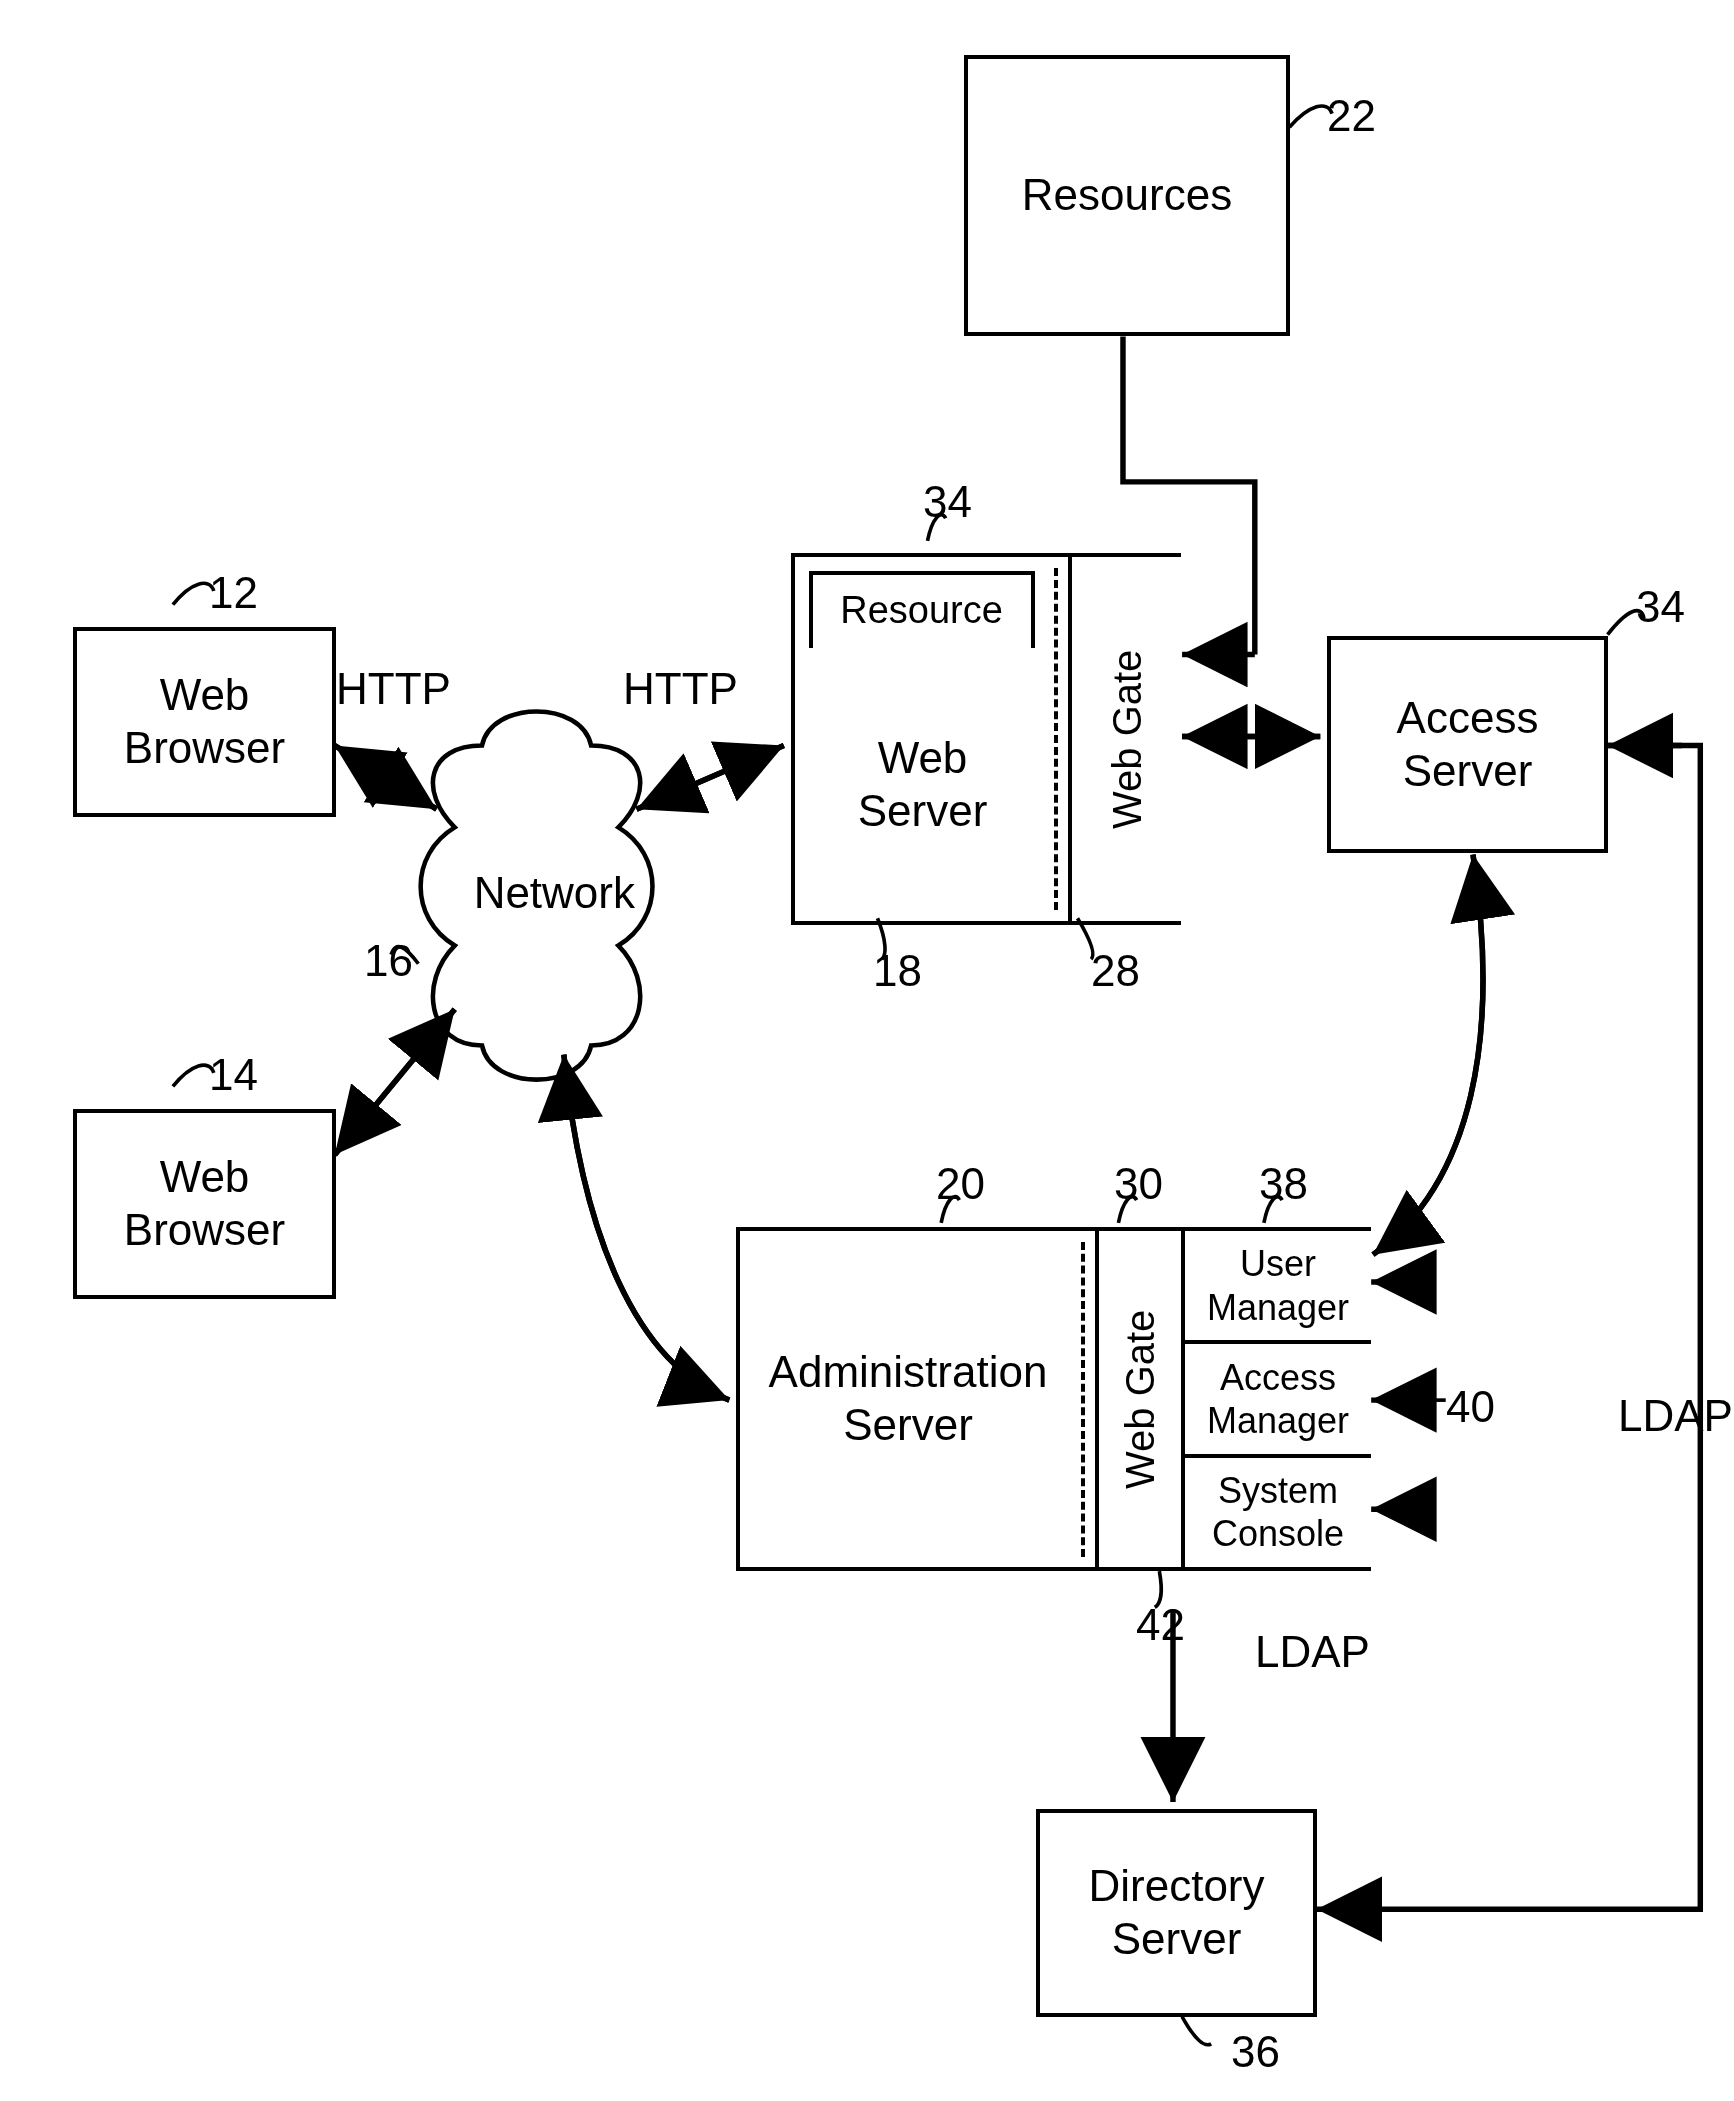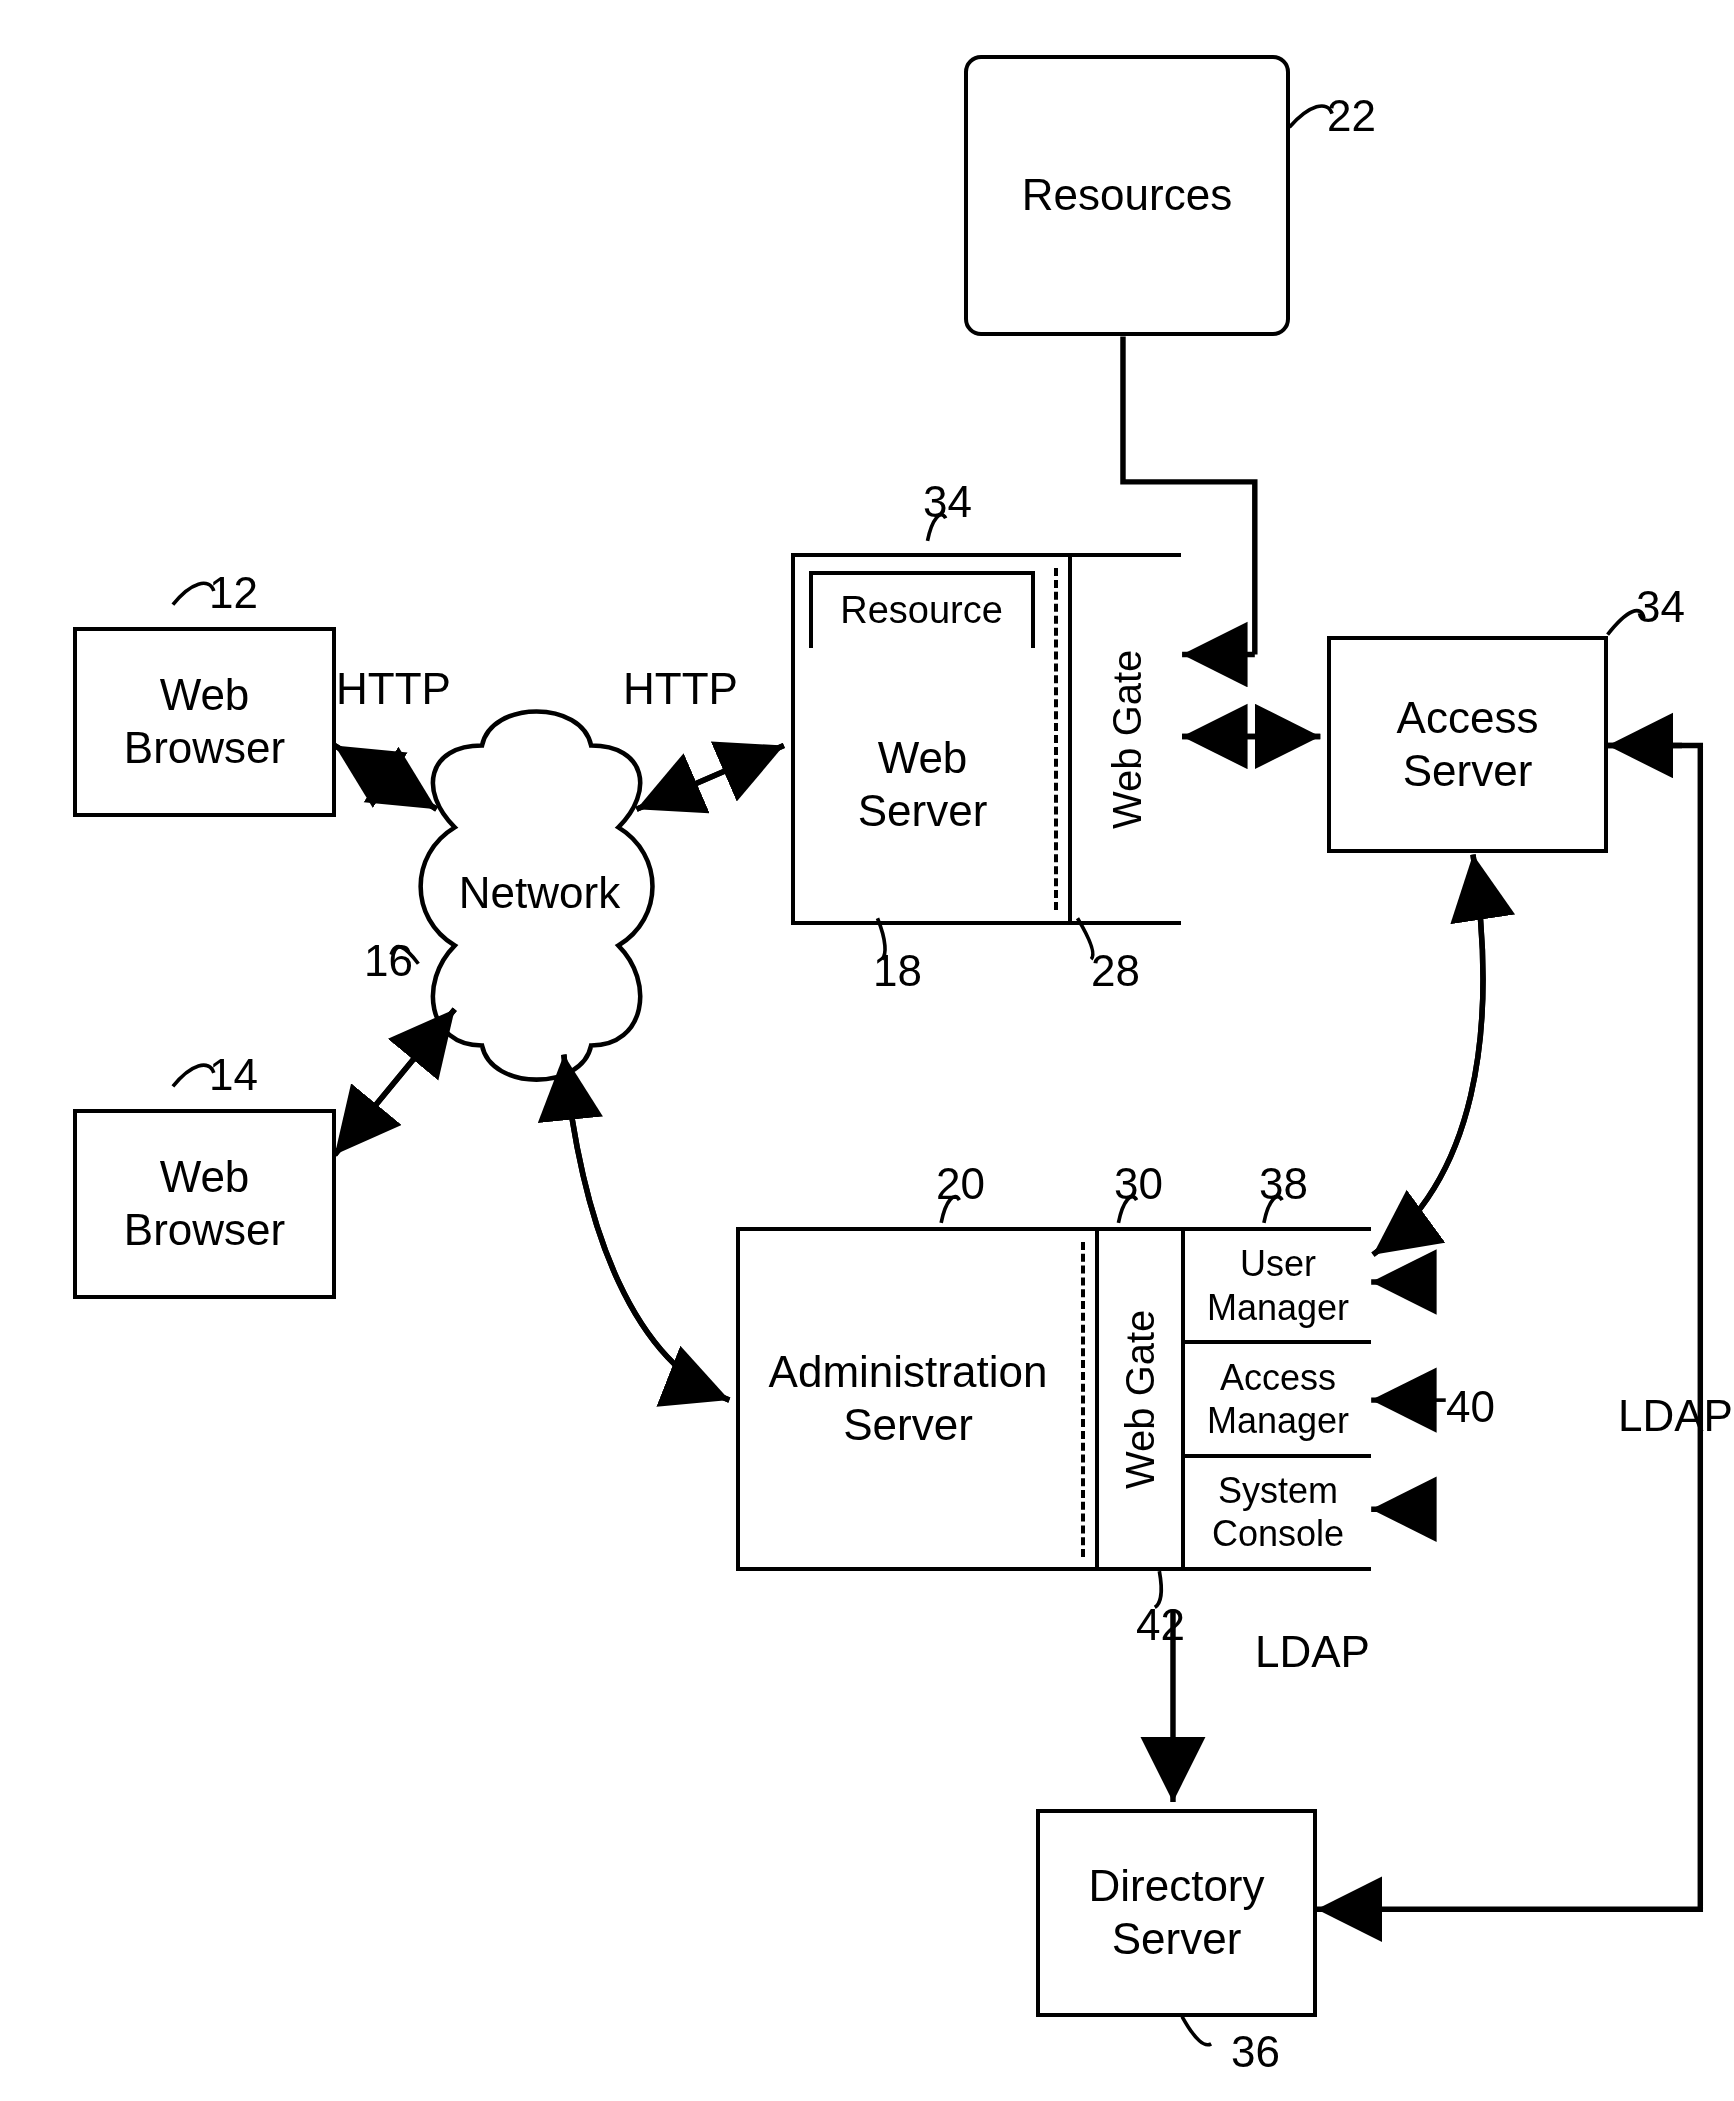--- a/index.html
+++ b/index.html
@@ -22,21 +22,21 @@
     align-items: center;
     justify-content: center;
     text-align: center;
     font-size: 44px;
     line-height: 1.2;
   }
   .box.noborder { border: none; }
   .label {
     position: absolute;
     font-size: 44px;
-    text-align: center;
+    text-align: right;
   }
   .stack3 {
     display: flex;
     flex-direction: column;
     align-items: stretch;
     width: 100%;
     height: 100%;
   }
   .stack3 > div {
     flex: 1 1 0;
@@ -66,21 +66,21 @@
     width: 1735px;
     height: 2102px;
     pointer-events: none;
   }
 </style>
 </head>
 <body>
 
 <div class="canvas">
 
-  <div class="box" style="left:964px; top:55px; width:318px; height:273px;border-radius:17px;">
+  <div class="box" style="left:964px; top:55px; width:318px; height:273px;">
     <span>Resources</span>
   </div>
 
   <div class="box" style="left:73px; top:627px; width:255px; height:182px; white-space:pre-line;">
     <span>Web
 Browser</span>
   </div>
 
   <div class="box" style="left:73px; top:1109px; width:255px; height:182px; white-space:pre-line;">
     <span>Web

